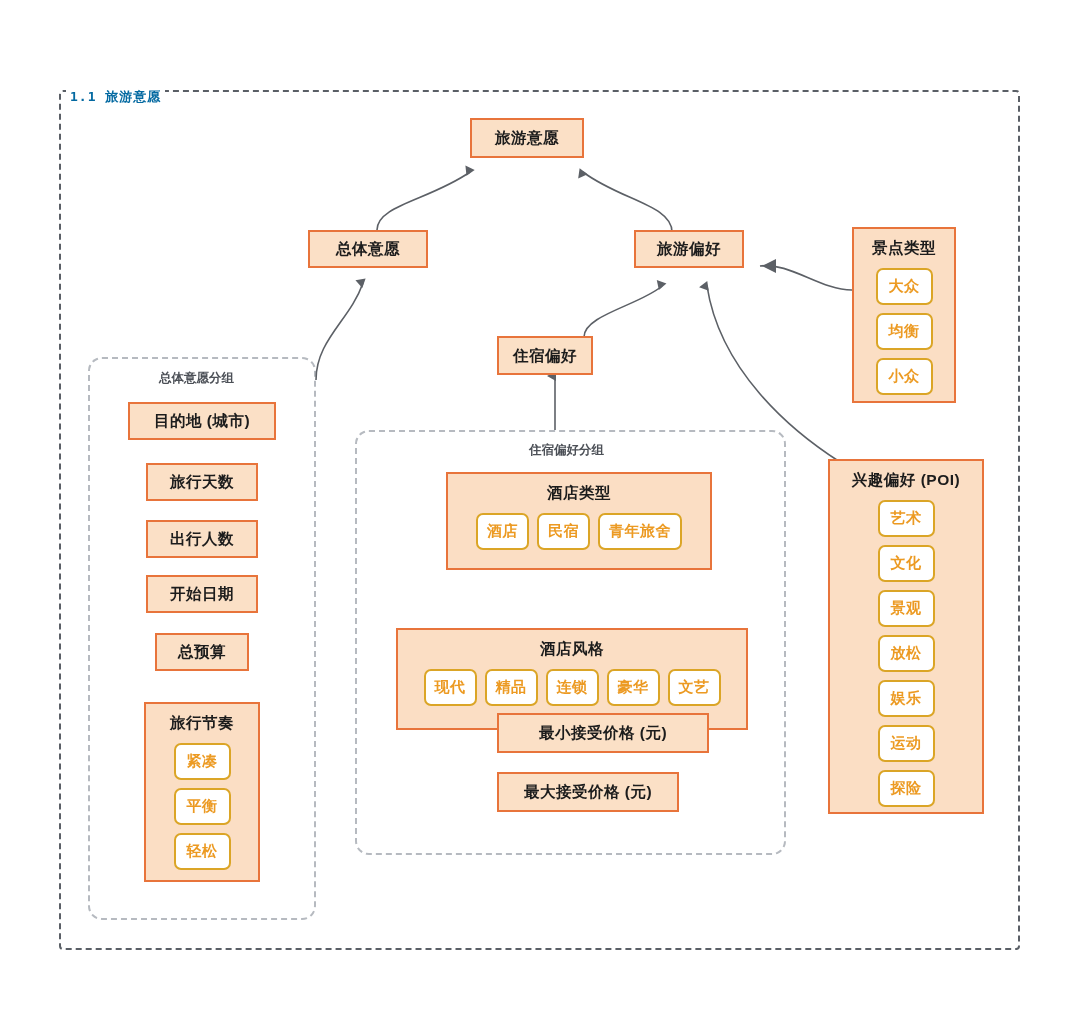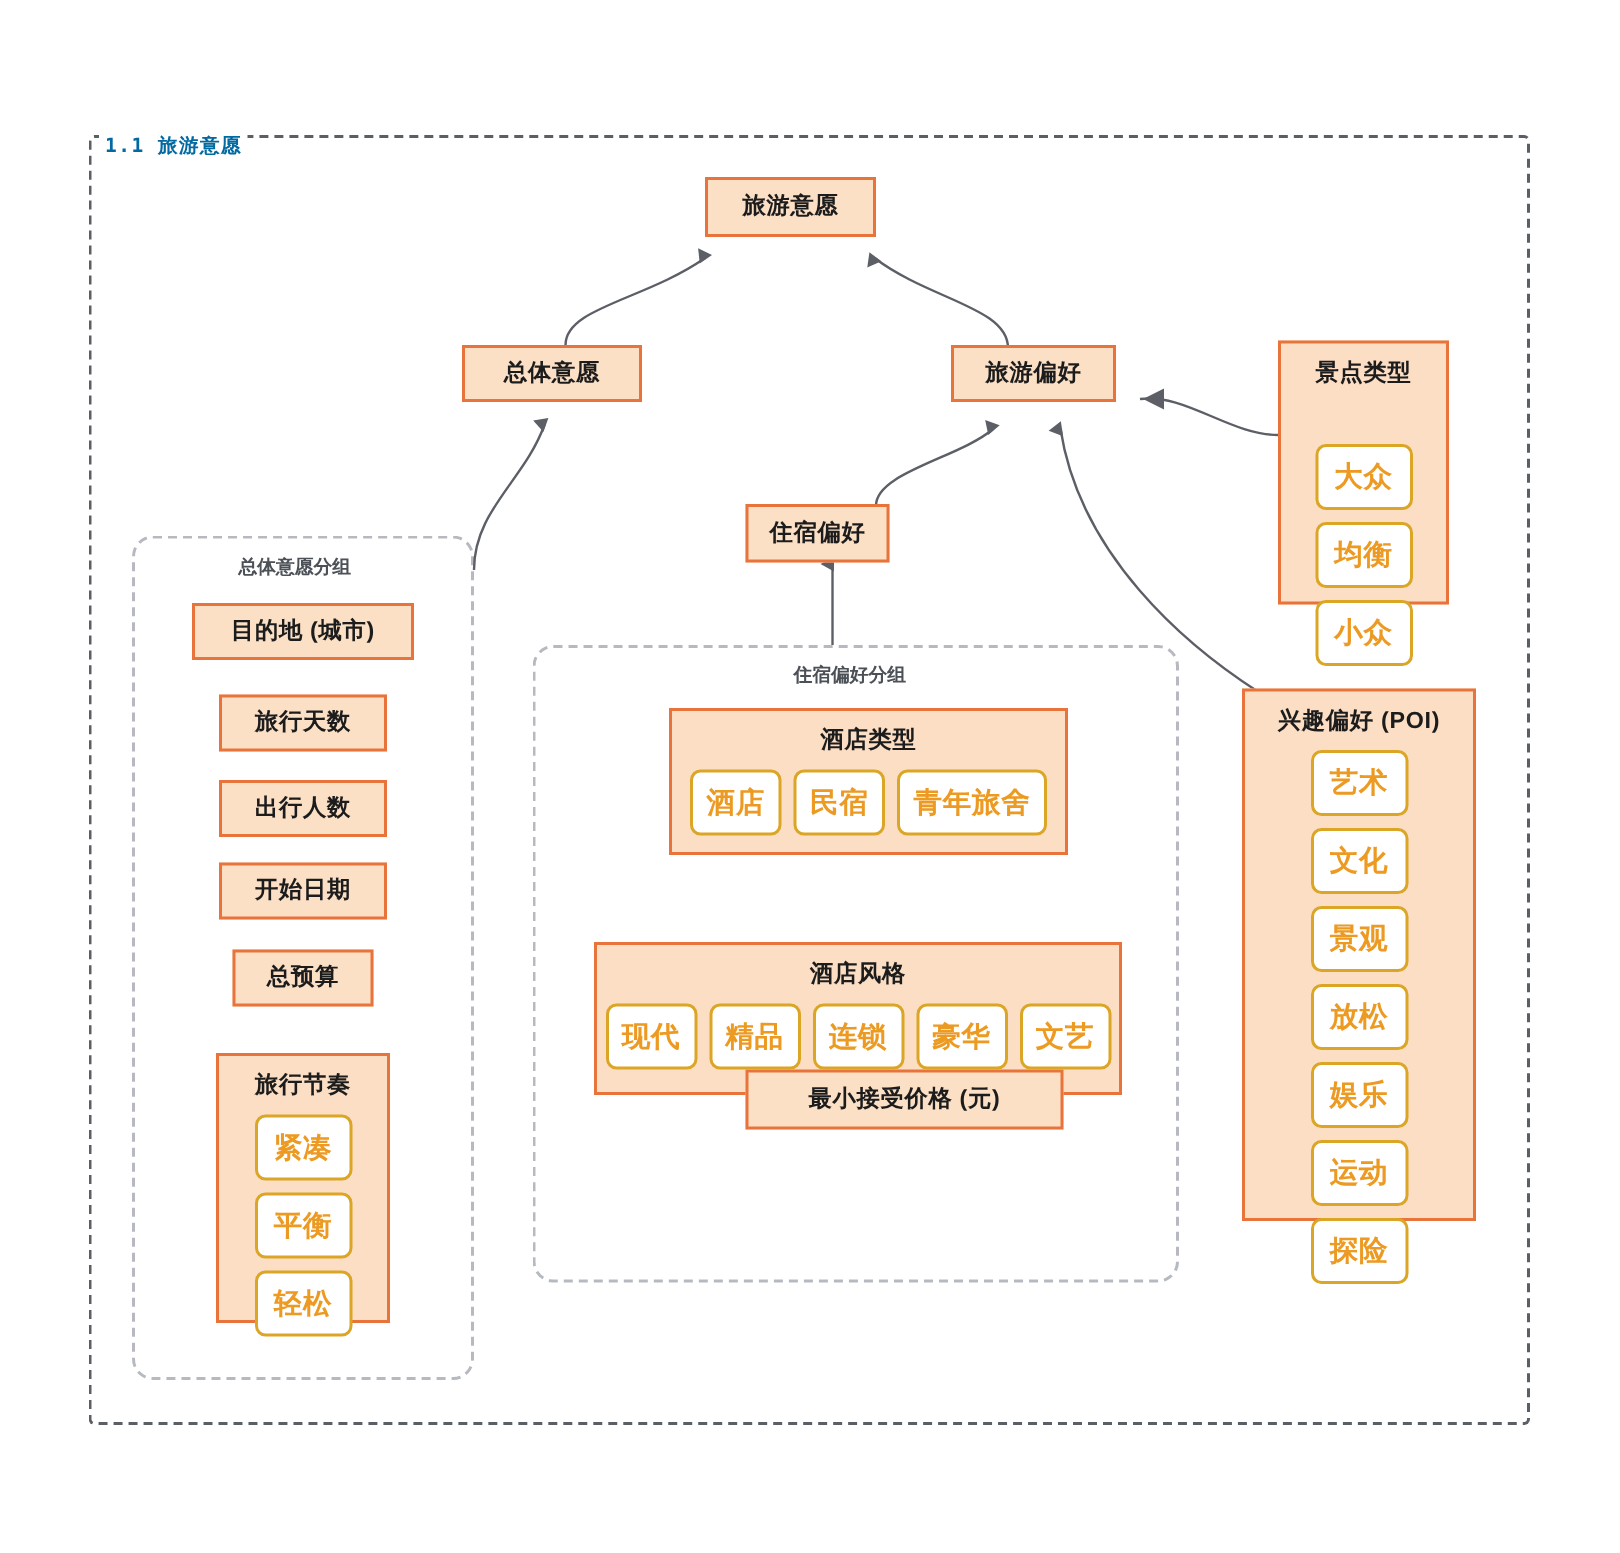--- a/index.html
+++ b/index.html
@@ -118,21 +118,21 @@
     flex-direction: column;
     gap: 8px;
     align-items: center;
   }
   .chip {
     background: #ffffff;
     border: 2px solid #dba526;
     border-radius: 7px;
     color: #ec9a22;
     font-weight: 700;
-    font-size: 19px;
+    font-size: 15px;
     letter-spacing: 0.5px;
     padding: 7px 9px;
     white-space: nowrap;
     box-sizing: border-box;
     text-align: right;
   }
   .chip.narrow { padding: 7px 11px; }
 </style>
 </head>
 <body>
@@ -210,22 +210,23 @@
     <div class="chip-row">
       <div class="chip">现代</div>
       <div class="chip">精品</div>
       <div class="chip">连锁</div>
       <div class="chip">豪华</div>
       <div class="chip">文艺</div>
     </div>
   </div>
 
   <div class="node" style="left:497px; top:713px; width:212px; height:40px;">最小接受价格 (元)</div>
-
-  <div class="group-node" style="left:852px; top:227px; width:114px; height:176px;gap:28px;">
+  <div class="node" style="left:497px; top:772px; width:182px; height:40px;">最大接受价格 (元)</div>
+
+  <div class="group-node" style="left:852px; top:227px; width:104px; height:176px;">
     <div class="group-node-title">景点类型</div>
     <div class="chip-col">
       <div class="chip narrow">大众</div>
       <div class="chip narrow">均衡</div>
       <div class="chip narrow">小众</div>
     </div>
   </div>
 
   <div class="group-node" style="left:828px; top:459px; width:156px; height:355px;">
     <div class="group-node-title">兴趣偏好 (POI)</div>

